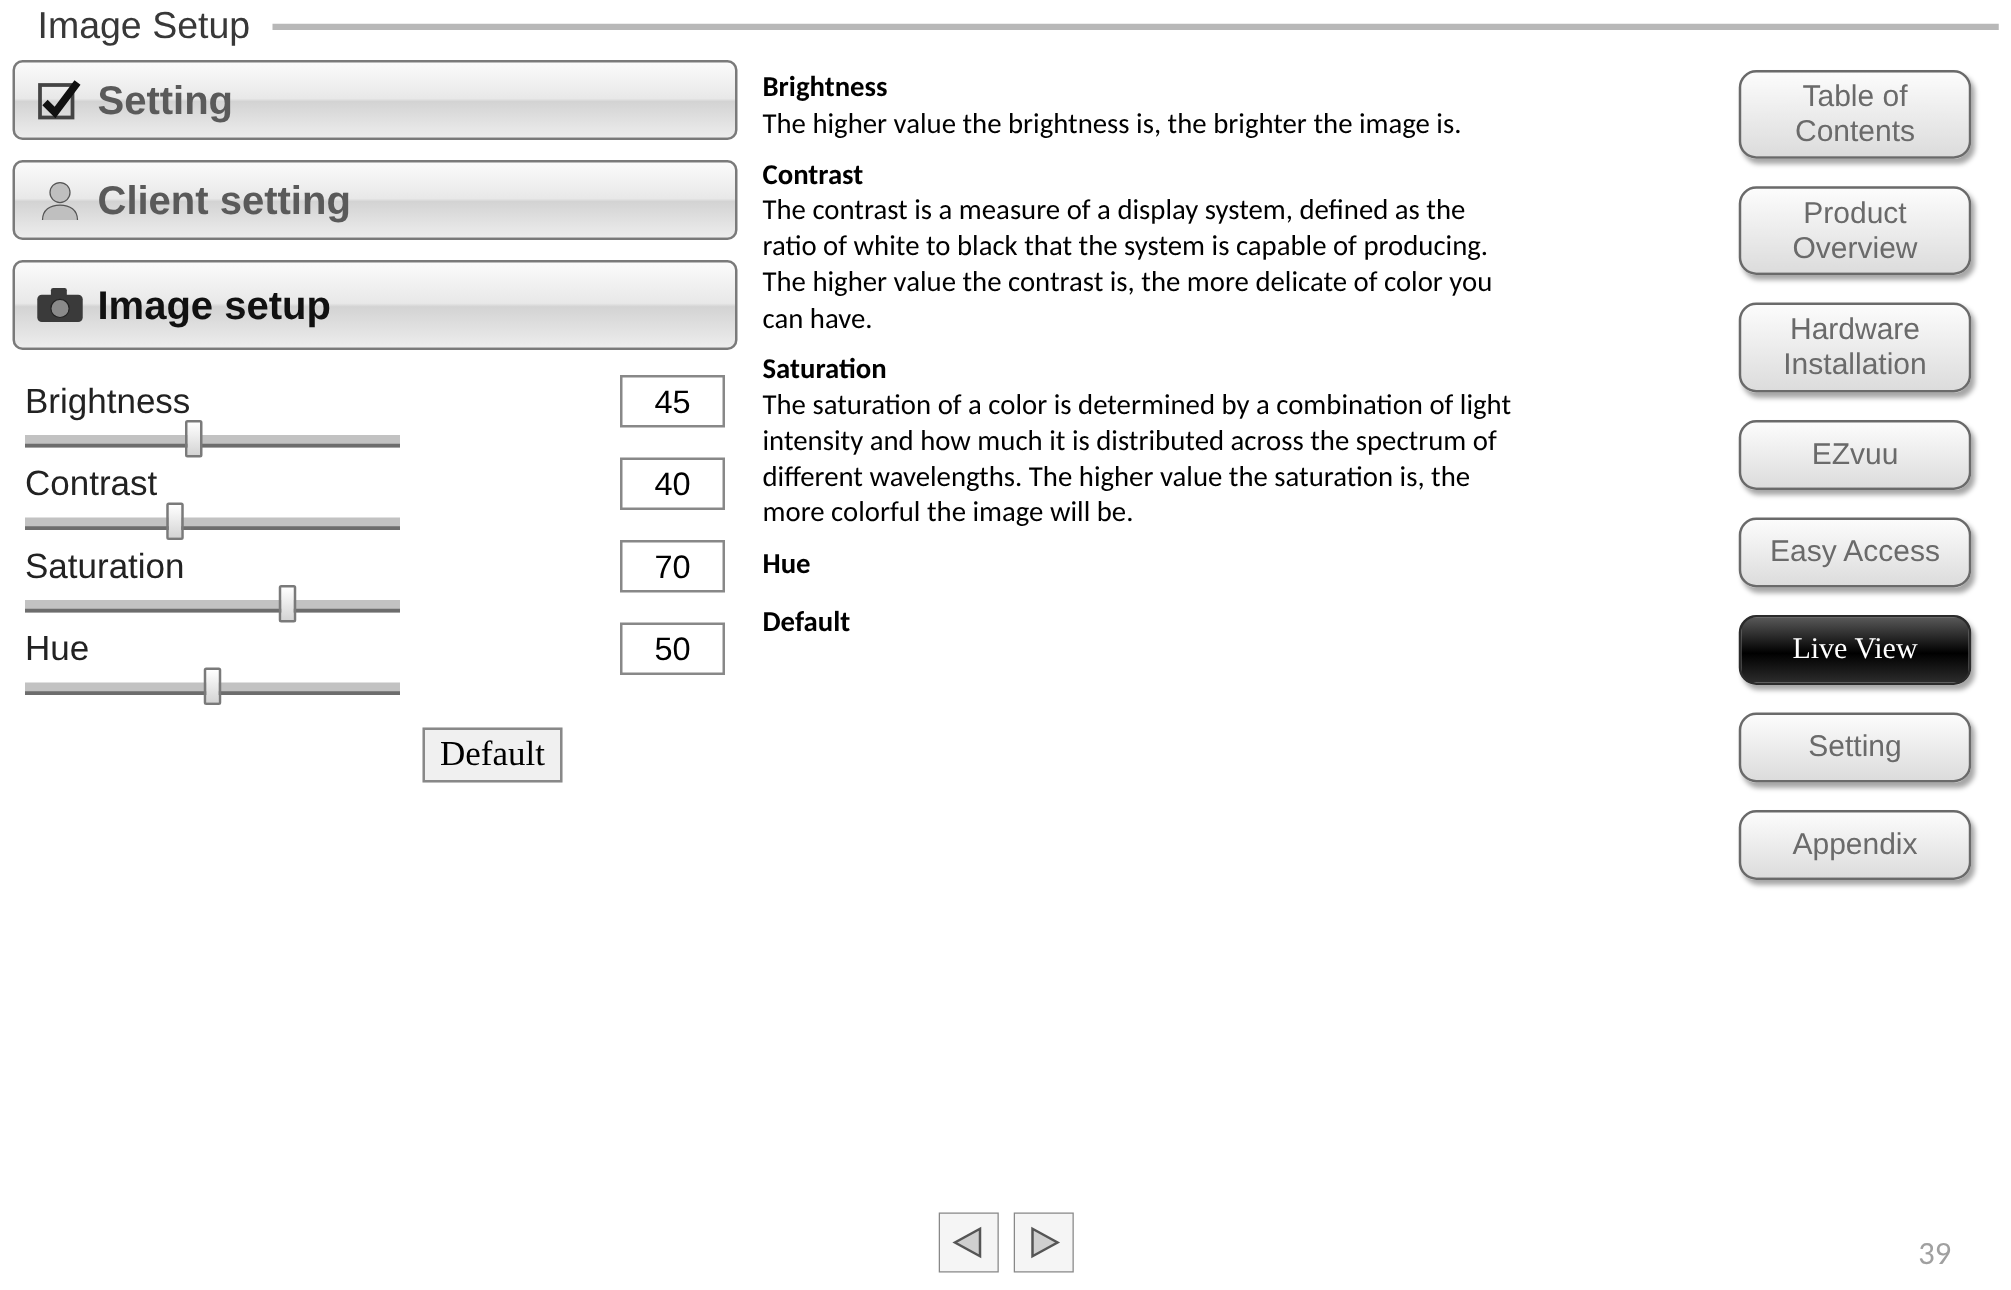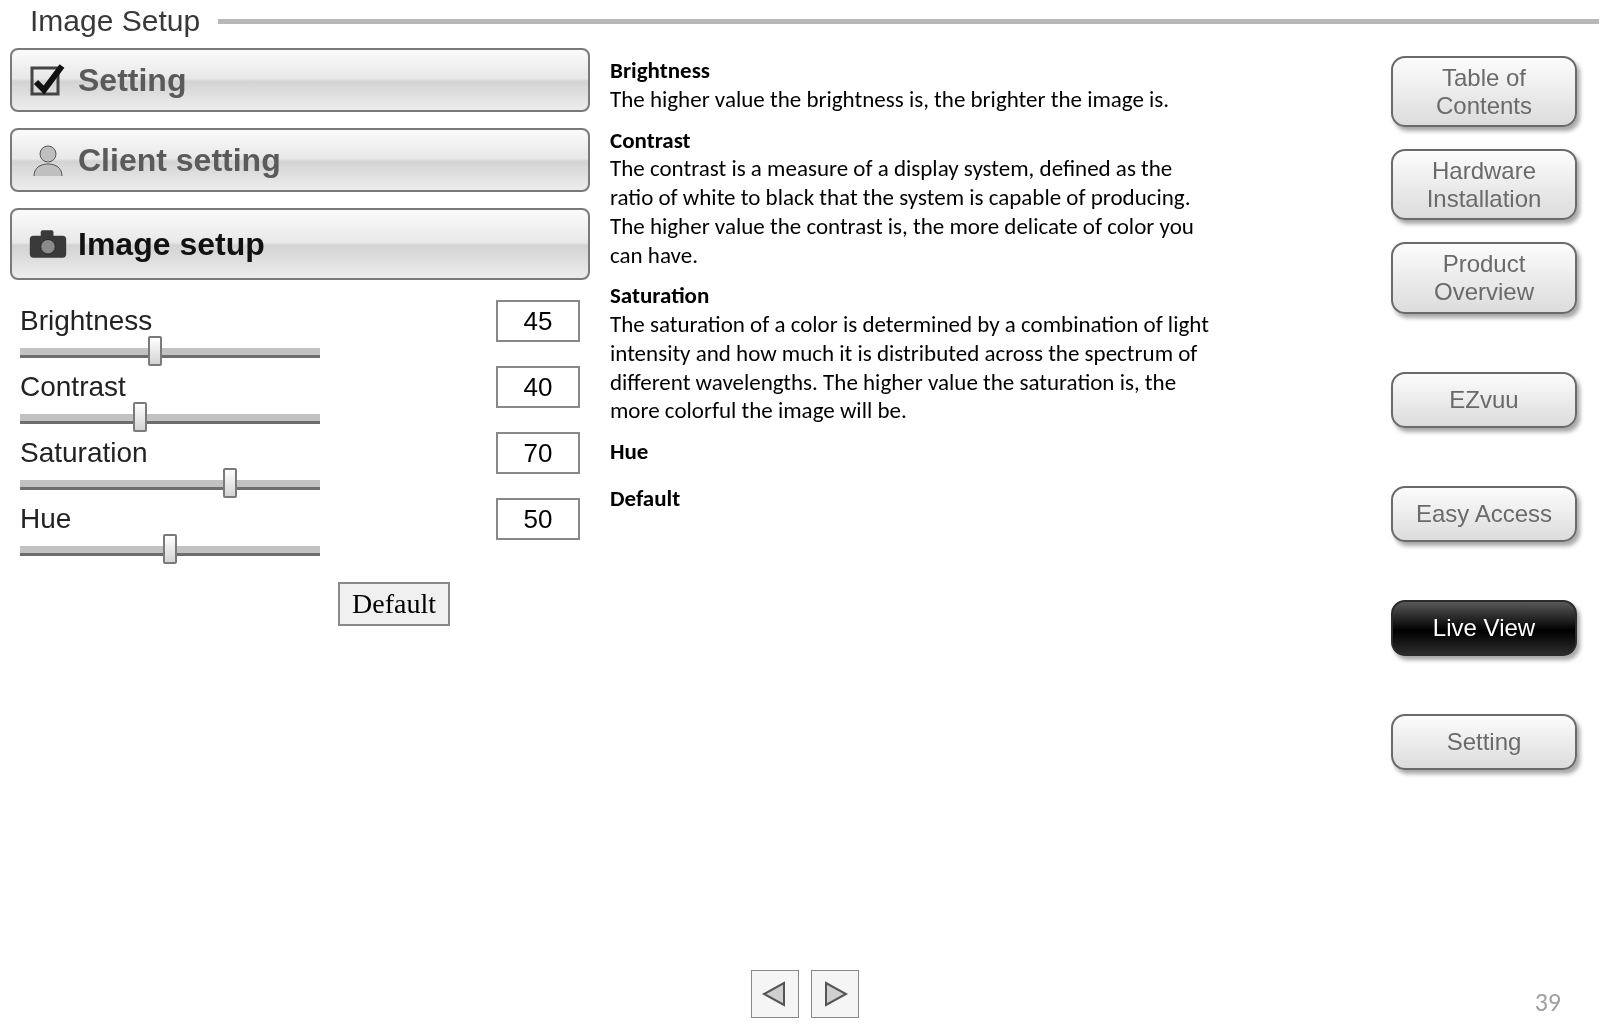--- a/index.html
+++ b/index.html
@@ -152,25 +152,26 @@
     align-items:center;
     justify-content:center;
     text-align:center;
     font-family: "Century Gothic", Arial, sans-serif;
     font-size:24px;
     color:#6a6a6a;
     margin-bottom:22px;
     padding:6px;
   }
   .nav-btn.two-line { line-height:1.15; }
-  .nav-btn.one-line { min-height:56px;margin-top:36px; }
+  .nav-btn.one-line { min-height:56px; }
   .nav-btn.active {
     background:linear-gradient(#585858,#000 55%,#2c2c2c);
     color:#fff;
     border-color:#2b2b2b;
+    font-family:Liberation Serif, serif;
   }
 
   
   .pager {
     position:absolute;
     bottom:14px;
     left:0;
     width:100%;
     display:flex;
     align-items:center;
@@ -309,38 +310,41 @@
       <span class="h">Default</span>
     </div>
   </div>
 
   <div class="right">
     <div class="nav-btn two-line">
         <span style="white-space:pre-line">Table of
 Contents</span>
       </div>
     <div class="nav-btn two-line">
+        <span style="white-space:pre-line">Product
+Overview</span>
+      </div>
+    <div class="nav-btn two-line">
         <span style="white-space:pre-line">Hardware
 Installation</span>
       </div>
-    <div class="nav-btn two-line">
-        <span style="white-space:pre-line">Product
-Overview</span>
-      </div>
     <div class="nav-btn one-line">
         <span>EZvuu</span>
       </div>
     <div class="nav-btn one-line">
         <span>Easy Access</span>
       </div>
     <div class="nav-btn one-line active">
         <span>Live View</span>
       </div>
     <div class="nav-btn one-line">
         <span>Setting</span>
+      </div>
+    <div class="nav-btn one-line">
+        <span>Appendix</span>
       </div>
   </div>
 
 </div>
 
 <div class="pager">
   <div class="arrow">
     <svg width="30" height="30" viewBox="0 0 30 30">
       <polygon points="24,4 24,26 4,15" fill="#cfcfcf" stroke="#555" stroke-width="2"></polygon>
     </svg>

